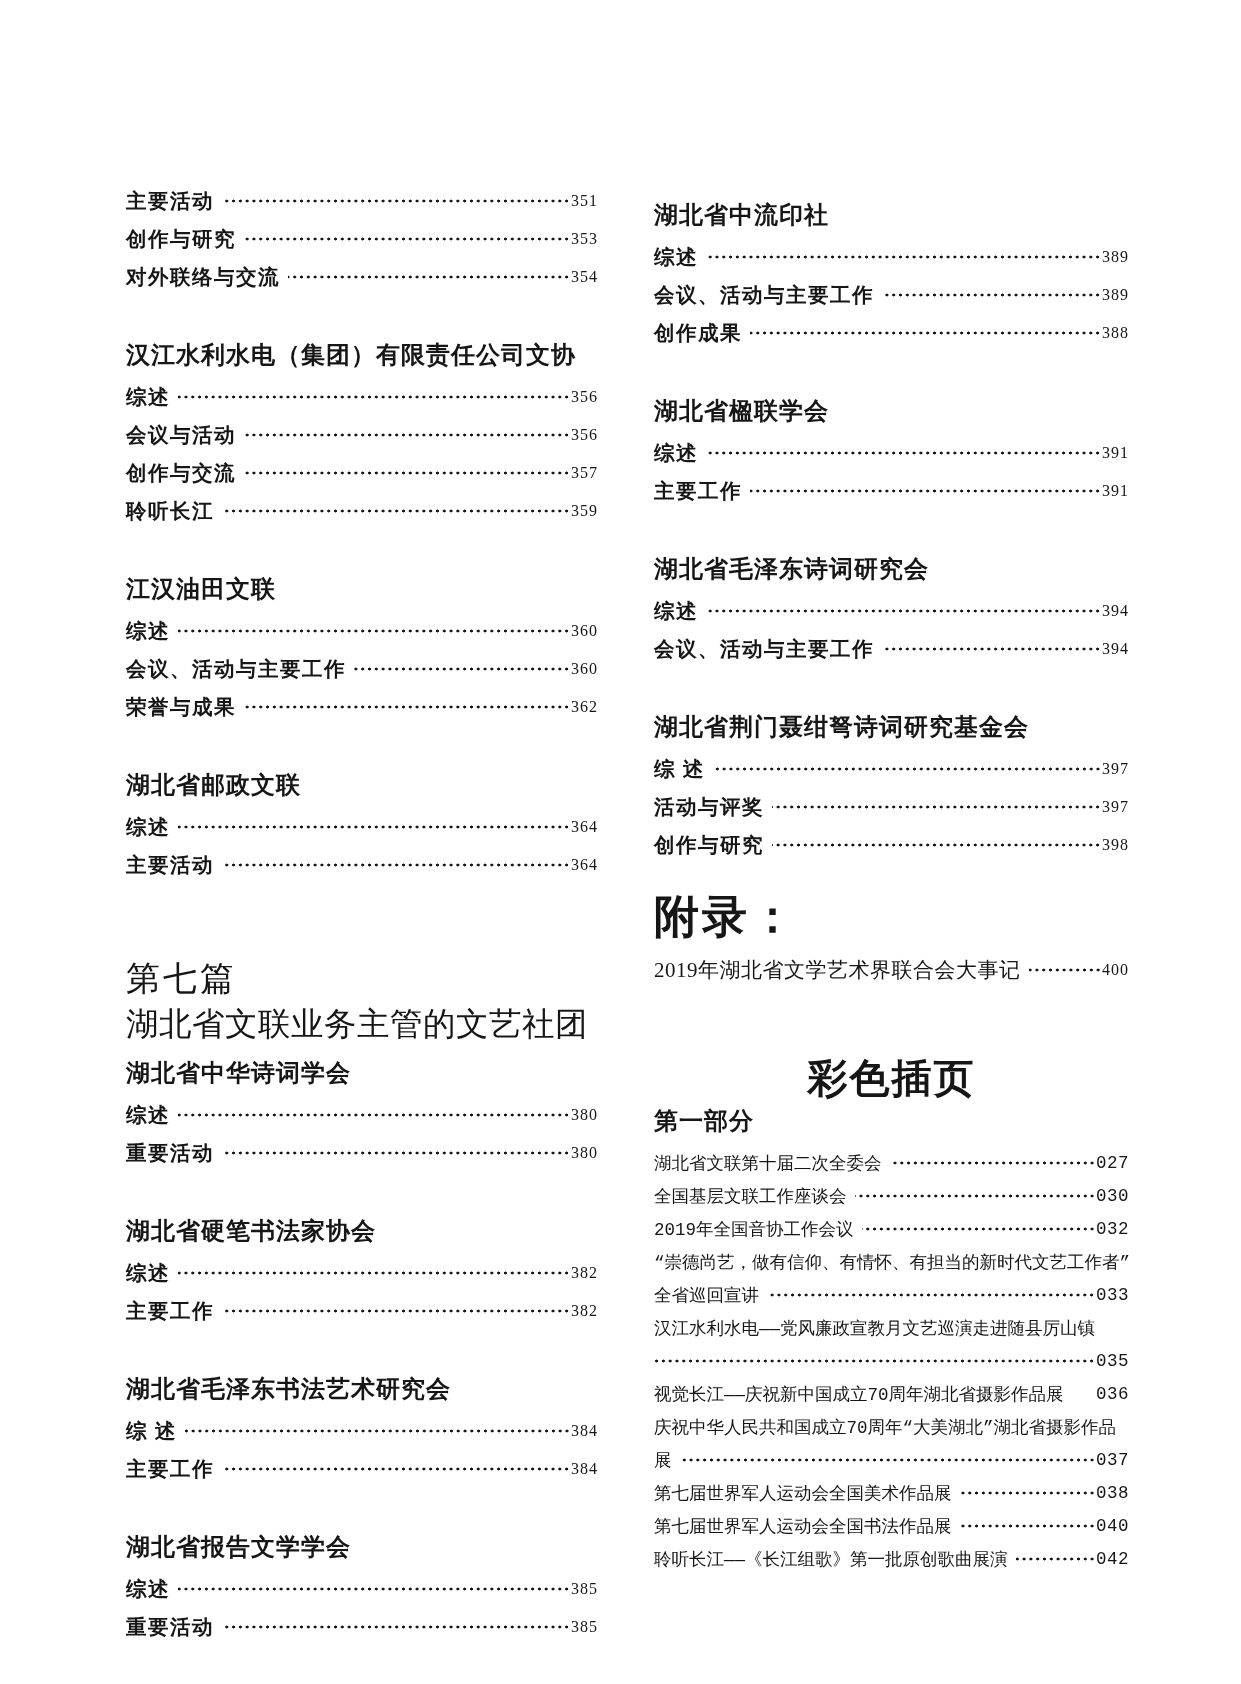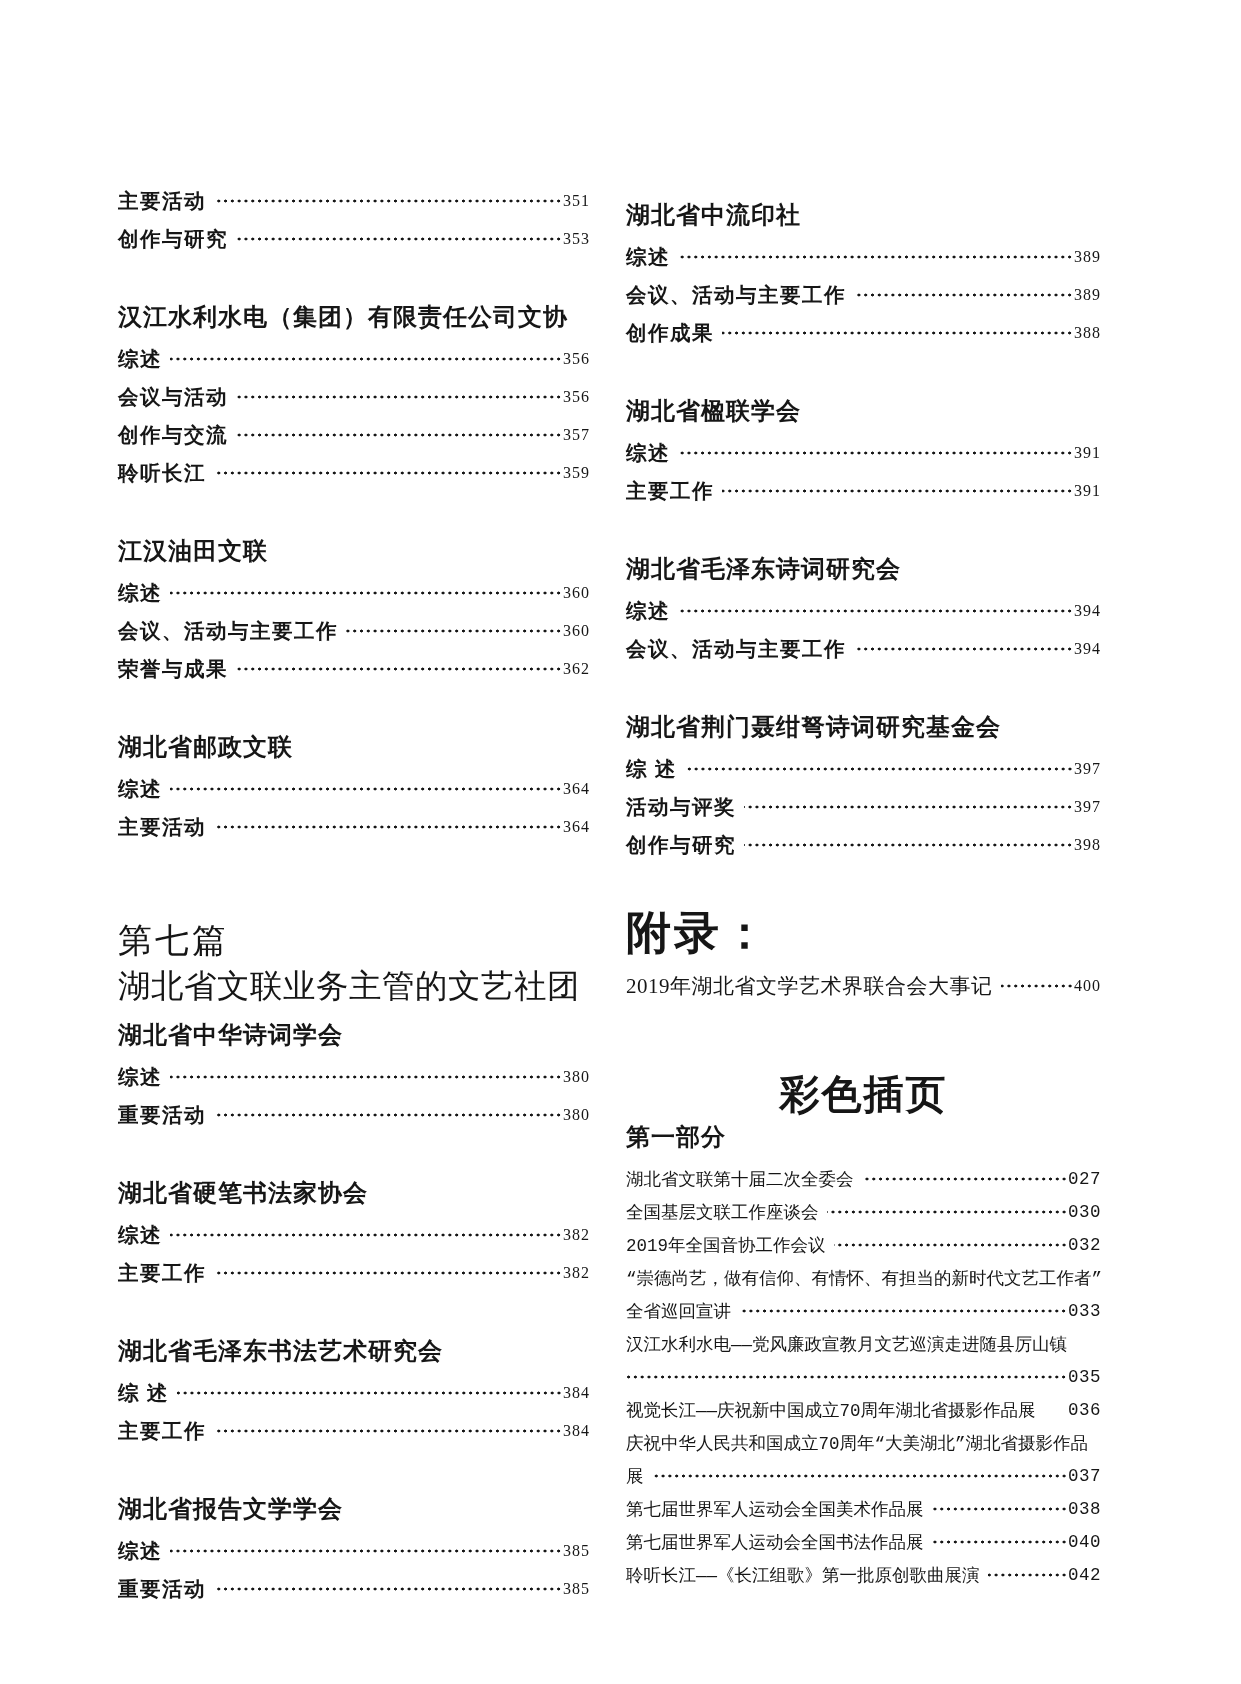--- a/index.html
+++ b/index.html
@@ -3,21 +3,21 @@
 <meta charset="utf-8">
 <style>
   * { box-sizing: border-box; }
   html, body { margin: 0; padding: 0; }
   body {
     width: 1241px; height: 1684px;
     background: #ffffff; color: #161616;
     font-family: "Liberation Serif", "DejaVu Serif", serif;
     overflow: hidden; position: relative;
   }
-  .page { position: absolute; left: 118px; top: 182px; display: flex; gap: 36px; }
+  .page { position: absolute; left: 126px; top: 182px; display: flex; gap: 56px; }
   .col-left  { width: 472px; }
   .col-right { width: 475px; padding-top: 18px; }
 
   .row { display: flex; align-items: center; height: 38px; font-size: 20.5px; font-weight: 600; letter-spacing: 1.5px; }
   .t   { white-space: nowrap; }
   .pg  { white-space: nowrap; font-weight: 400; font-size: 16px; letter-spacing: 1px; }
   .spacer { flex: 1 1 auto; }
   .leader {
     flex: 1 1 auto; align-self: center; height: 4px; min-width: 12px;
     margin: 0 1px 0 8px;
@@ -31,21 +31,21 @@
     font-weight: 800; font-size: 24px; line-height: 30px;
     margin: 44px 0 8px; letter-spacing: 1px;
   }
   .col > .group:first-child .ghead { margin-top: 0; }
 
   .part { margin-top: 70px; font-family: "Liberation Sans", "DejaVu Sans", sans-serif; font-weight: 400; }
   .part .l1 { font-size: 34px;   line-height: 48px; letter-spacing: 3px; }
   .part .l2 { font-size: 32.5px; line-height: 44px; letter-spacing: 0.5px; white-space: nowrap; }
   .part + .group .ghead { margin-top: 12px; }
 
-  .appendix { margin-top: 42px; }
+  .appendix { margin-top: 26px; }
   .appx-title {
     margin: 0 0 6px; font-family: "Liberation Sans", "DejaVu Sans", sans-serif;
     font-weight: 900; font-size: 45px; line-height: 54px; letter-spacing: 3px;
   }
   .appendix .row { height: 40px; font-size: 21px; font-weight: 400; letter-spacing: 0.5px; }
 
   .insert { margin-top: 64px; }
   .insert-title {
     margin: 0; font-family: "Liberation Sans", "DejaVu Sans", sans-serif;
     font-weight: 900; font-size: 40px; line-height: 48px; letter-spacing: 2px; text-align: center;
@@ -68,20 +68,25 @@
       <div class="row">
           <span class="t">主要活动</span>
           <span class="leader"></span>
           <span class="pg">351</span>
         </div>
       <div class="row">
           <span class="t">创作与研究</span>
           <span class="leader"></span>
           <span class="pg">353</span>
         </div>
+      <div class="row">
+          <span class="t">对外联络与交流</span>
+          <span class="leader"></span>
+          <span class="pg">354</span>
+        </div>
     </section>
 
     <section class="group">
       <h2 class="ghead">汉江水利水电（集团）有限责任公司文协</h2>
       <div class="row">
           <span class="t">综述</span>
           <span class="leader"></span>
           <span class="pg">356</span>
         </div>
       <div class="row">

